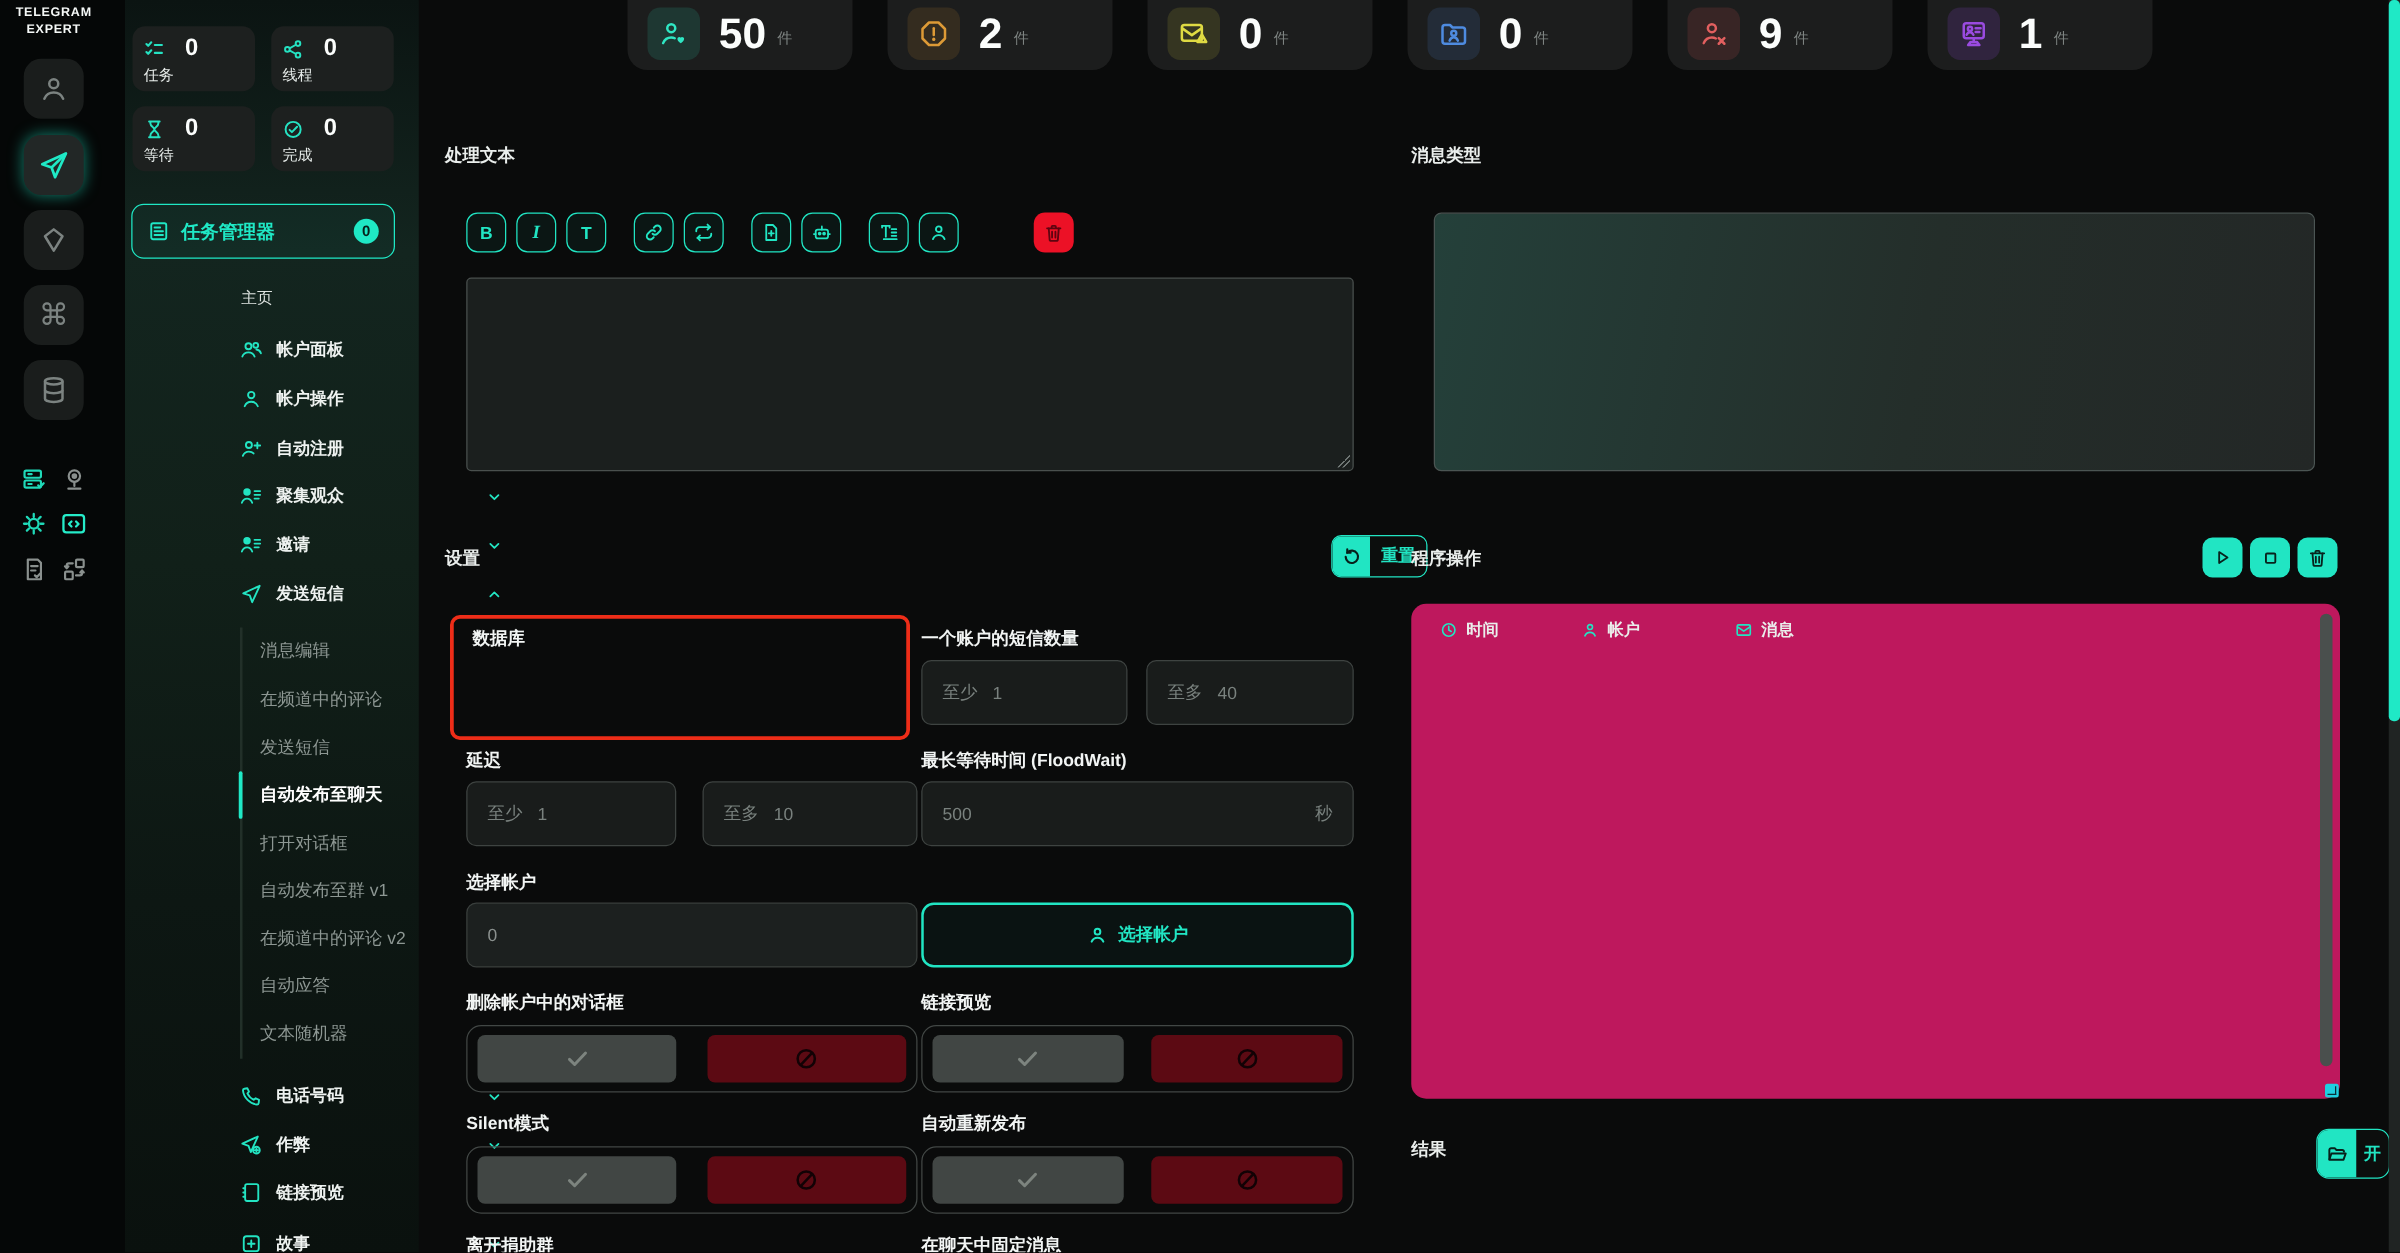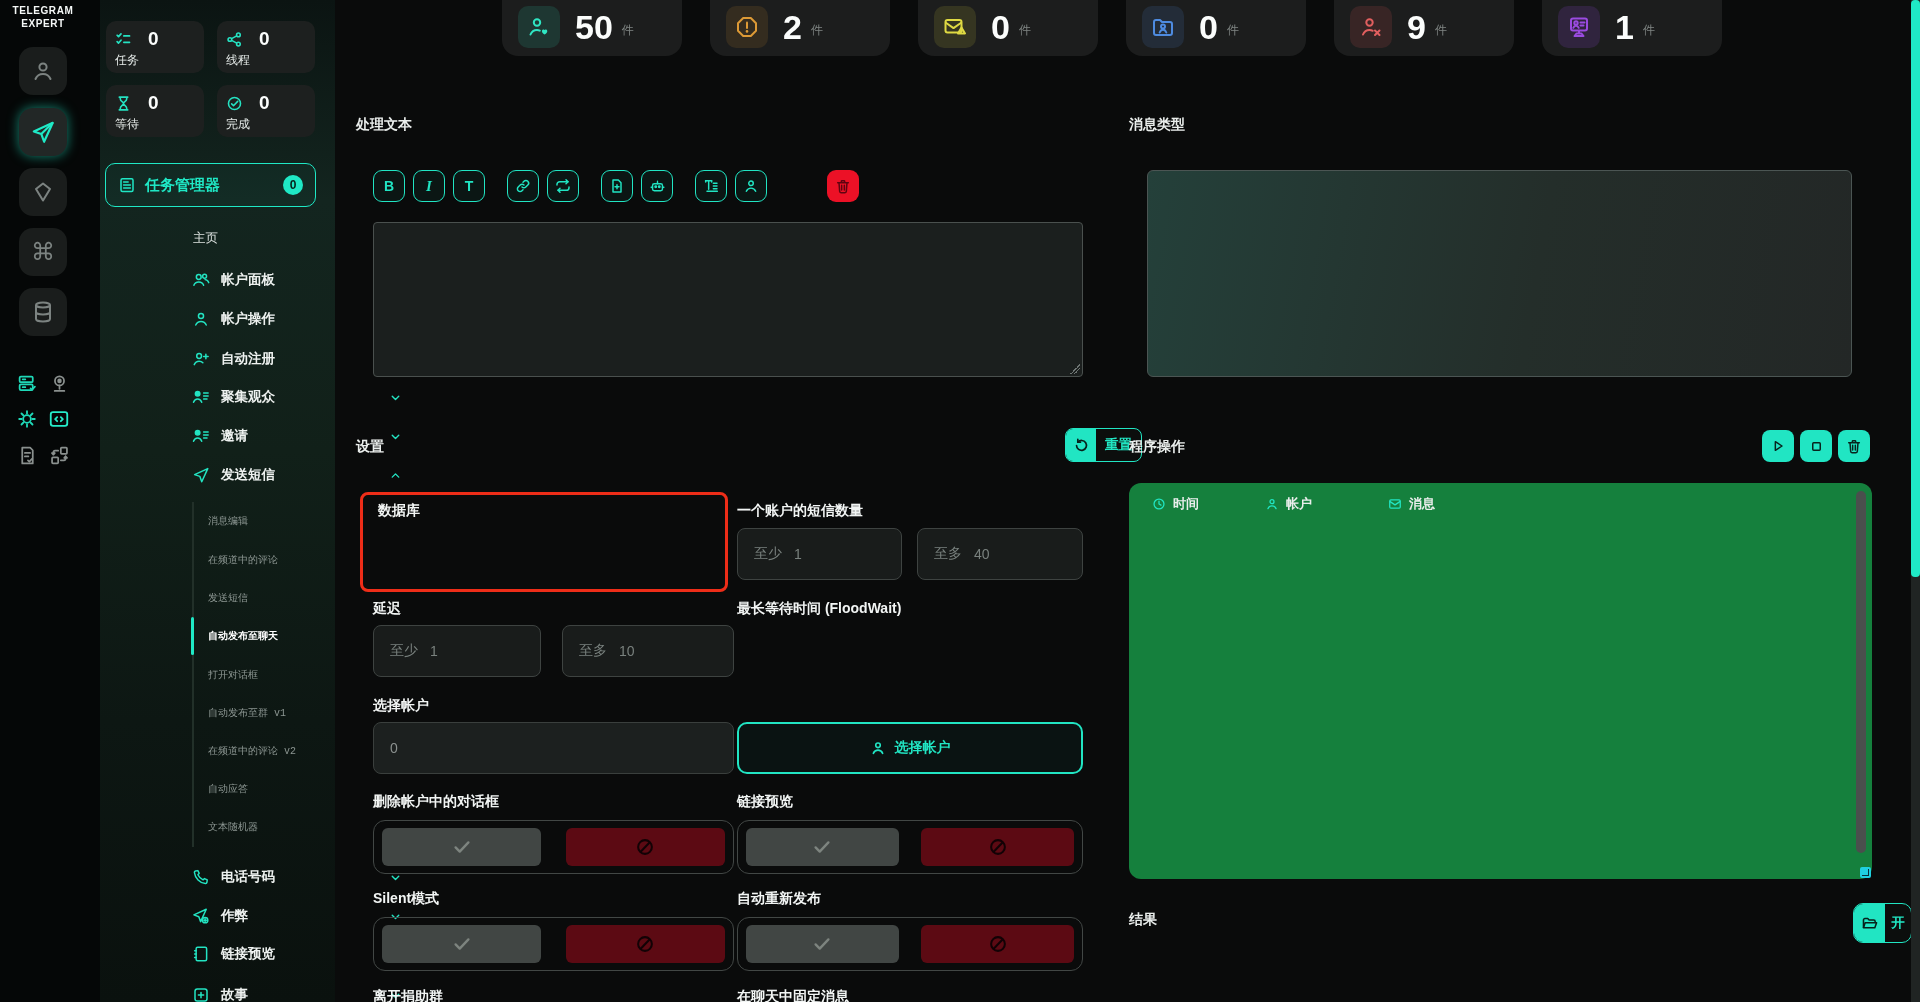--- a/index.html
+++ b/index.html
@@ -28,21 +28,21 @@
   .taskmgr { position:absolute; left:105px; top:163px; width:211px; height:44px; border:1.5px solid #1fe8c5; border-radius:10px;
     background:rgba(31,232,197,.04); display:flex; align-items:center; gap:9px; padding:0 12px; color:#1fe8c5; cursor:pointer; }
   .taskmgr .t { font-size:15px; font-weight:bold; flex:1; }
   .taskmgr .badge { width:20px; height:20px; border-radius:50%; background:#1fe8c5; color:#062019; font-size:12px; font-weight:bold; display:flex; align-items:center; justify-content:center; }
   .homelbl { position:absolute; left:107px; top:230px; font-size:12.5px; color:#dde3e0; }
   .navitem { position:absolute; left:106px; width:210px; height:28px; display:flex; align-items:center; gap:11px; cursor:pointer; }
   .navitem .nico { color:#23e4c2; }
   .navitem .nlbl { font-size:13.5px; font-weight:bold; color:#eef2f0; flex:1; }
   .navitem .chev { color:#23e4c2; }
   .subline { position:absolute; left:106px; top:502px; width:2px; height:345px; background:#223029; }
-  .subitem { position:absolute; left:122px; width:190px; height:26px; display:flex; align-items:center; font-size:10px; color:#8d9793; cursor:pointer;font-family:Liberation Mono, monospace; }
+  .subitem { position:absolute; left:122px; width:190px; height:26px; display:flex; align-items:center; font-size:14px; color:#8d9793; cursor:pointer; }
   .subitem.active { color:#ffffff; font-weight:bold; }
   .activebar { position:absolute; left:105px; top:617px; width:3px; height:38px; background:#1fe9c6; border-radius:2px; }
 
   
   .topcard { position:absolute; top:-16px; width:180px; height:72px; background:#1c1d1d; border-radius:16px; display:flex; align-items:center; gap:15px; padding:14px 16px 0 16px; }
   .topcard .tile { width:42px; height:42px; border-radius:10px; display:flex; align-items:center; justify-content:center; }
   .topcard .num { font-size:34px; font-weight:bold; color:#fbfdfc; }
   .topcard .unit { font-size:12px; color:#7f8583; margin-left:-6px; padding-top:6px; }
   .c1 .tile { background:rgba(47,230,195,.13); color:#2fe6c3; }
   .c2 .tile { background:rgba(220,150,50,.13); color:#dd9a36; }
@@ -79,21 +79,21 @@
   .foldbtn { width:31px; background:#21e5c3; color:#07211b; display:flex; align-items:center; justify-content:center; cursor:pointer; }
   .selbtn { position:absolute; height:52px; border:2px solid #21e5c3; border-radius:10px; background:rgba(33,229,195,.04);
     display:flex; align-items:center; justify-content:center; gap:9px; color:#21e5c3; font-size:14px; font-weight:bold; cursor:pointer; }
   .toggle { position:absolute; height:54px; border:1.5px solid #424745; border-radius:12px; display:flex; align-items:center; justify-content:space-between; padding:0 8px; }
   .tseg { width:46.5%; height:38px; border-radius:6px; display:flex; align-items:center; justify-content:center; cursor:pointer; }
   .tseg.yes { background:#414644; color:#7d847f; }
   .tseg.no { background:#5c0a13; color:#120205; }
 
   
   .opbtn { position:absolute; width:32px; height:32px; border-radius:8px; background:#21e5c3; color:#08231d; display:flex; align-items:center; justify-content:center; cursor:pointer; }
-  .table { position:absolute; left:1129px; top:483px; width:743px; height:396px; background:#15803d; border-radius:12px; }
+  .table { position:absolute; left:1129px; top:483px; width:743px; height:396px; background:#be185d; border-radius:12px; }
   .thead { position:absolute; top:12px; display:flex; align-items:center; gap:7px; color:#21e5c3; }
   .thead .hlbl { font-size:13px; font-weight:bold; color:#eaeeec; }
   .vscroll { position:absolute; right:6px; top:8px; width:10px; height:362px; background:#4a4f4d; border-radius:5px; cursor:pointer; }
   .tresz { position:absolute; right:1px; bottom:1px; width:11px; height:11px; background:#1fd0e0; border-radius:2px; cursor:pointer; }
   .tresz:after { content:""; position:absolute; left:2px; top:2px; width:6px; height:6px; border-right:1.5px solid #083038; border-bottom:1.5px solid #083038; }
   .splitbtn { position:absolute; height:40px; display:flex; border-radius:10px; overflow:hidden; border:1.5px solid #21e5c3; background:#0c0e0d; cursor:pointer;margin-left:40px; }
   .splitbtn .l { background:#21e5c3; color:#07211b; display:flex; align-items:center; justify-content:center; }
   .splitbtn .r { display:flex; align-items:center; justify-content:center; color:#21e5c3; font-size:13.5px; font-weight:bold; }
   .pagescroll { position:absolute; right:0; top:0; width:9px; height:1002px; background:#202423; }
   .pagescroll .thumb { position:absolute; left:0; top:0; width:9px; height:577px; background:#1fe9c6; border-radius:4px; cursor:pointer; }
@@ -600,20 +600,24 @@
     <div class="field" style="left:18px; top:145px; width:168px">
       <span>至少</span>
         <span>1</span>
     </div>
     <div class="field" style="left:207px; top:145px; width:172px">
       <span>至多</span>
         <span>10</span>
     </div>
 
     <div class="flabel" style="left:382px; top:120px">最长等待时间 (FloodWait)</div>
+    <div class="field" style="left:382px; top:145px; width:346px">
+      <span style="flex:1">500</span>
+        <span>秒</span>
+    </div>
 
     <div class="flabel" style="left:18px; top:217px">选择帐户</div>
     <div class="field" style="left:18px; top:242px; width:361px; background:#1c201f; border-color:#3a3f3d; color:#8b918f">
       <span>0</span>
     </div>
     <div class="selbtn" style="left:382px; top:242px; width:346px">
       <span>
           <svg class="ic" width="16" height="16" viewBox="0 0 24 24" fill="none" stroke="currentColor" stroke-width="2.4" stroke-linecap="round">
             <circle cx="12" cy="8" r="3.4"></circle>
             <path d="M5 20c1.3-3.2 4-4.8 7-4.8s5.7 1.6 7 4.8"></path>

